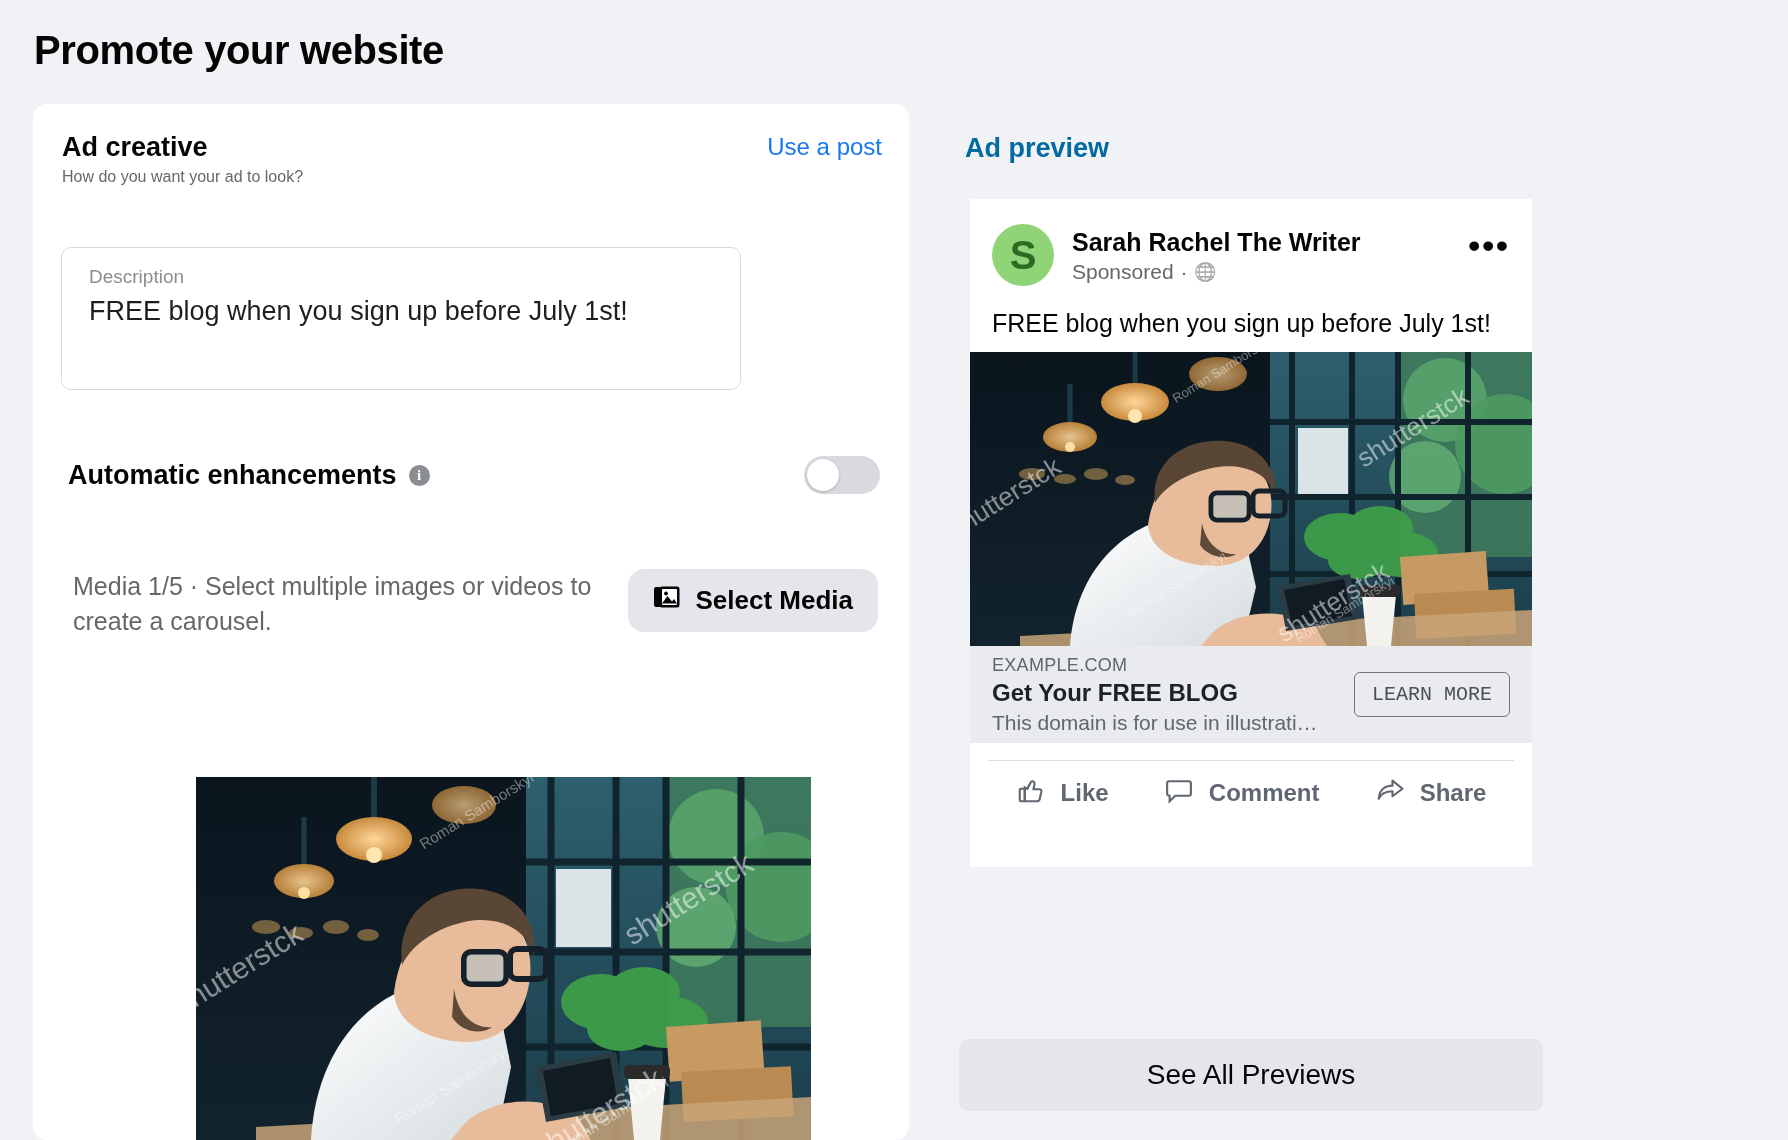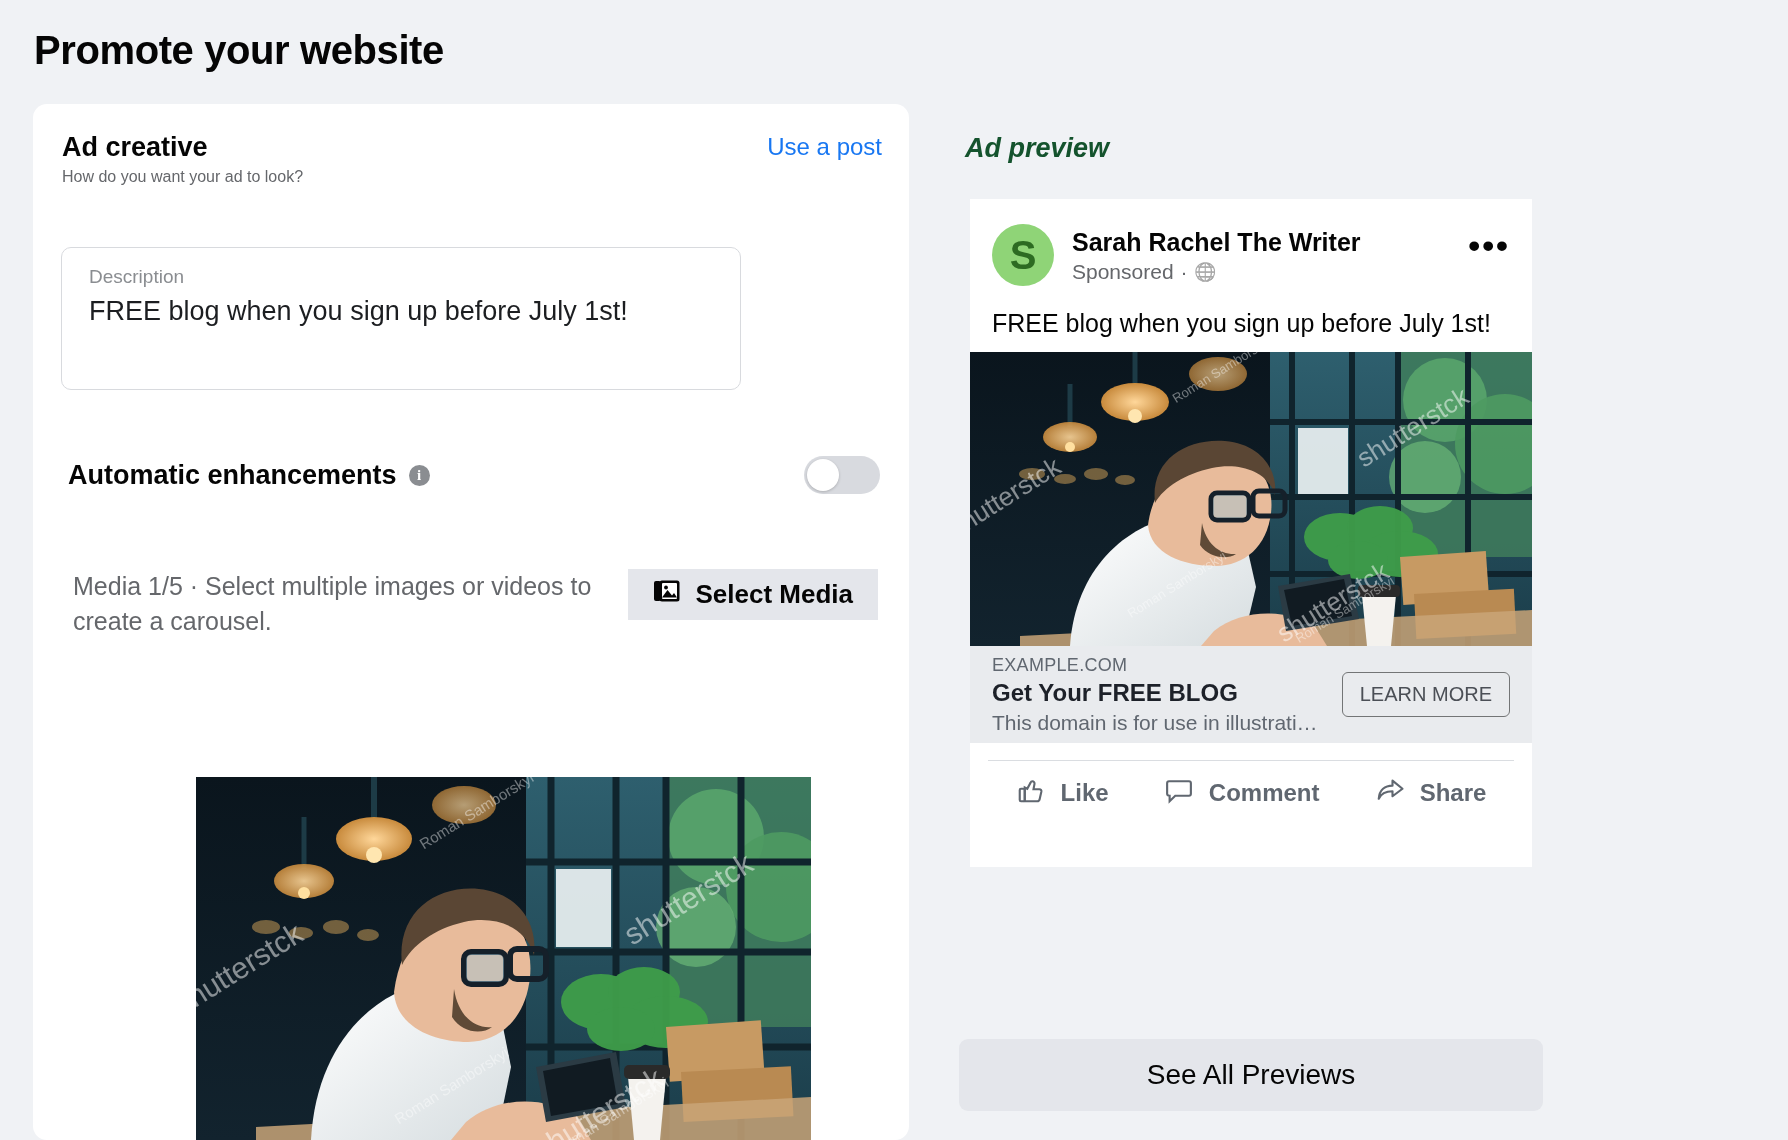--- a/index.html
+++ b/index.html
@@ -82,36 +82,36 @@
   
   .media-row {
     position: absolute; left: 40px; top: 465px; width: 805px;
     display: flex; align-items: flex-start; justify-content: space-between;
   }
   .media-text {
     font-size: 25px; color: #65676b; line-height: 35px; max-width: 540px;
   }
   .select-media-btn {
     display: flex; align-items: center; gap: 14px;
-    background: #e4e6eb; border: none; border-radius: 0;
-    padding: 8px 25px; cursor: pointer;
+    background: #e4e6eb; border: none; border-radius: 16px;
+    padding: 14px 25px; cursor: pointer;
     font-size: 26px; font-weight: bold; color: #050505;
     font-family: "Liberation Sans", sans-serif;
   }
 
   
   .left-thumb {
     position: absolute; left: 163px; top: 673px;
     width: 615px; height: 363px; overflow: hidden;
   }
 
   
   .preview-title {
     position: absolute; left: 965px; top: 133px;
-    font-size: 27px; font-weight: bold; color: #14532d; font-style: italic;
+    font-size: 27px; font-weight: bold; color: #0369a1;
   }
   .preview-card {
     position: absolute; left: 970px; top: 199px;
     width: 562px; height: 668px;
     background: #ffffff;
   }
   .pc-header {
     position: absolute; left: 22px; top: 25px;
     display: flex; align-items: center; gap: 18px;
   }
@@ -142,21 +142,21 @@
     background: #e9ebee; display: flex; align-items: center;
     justify-content: space-between; padding: 0 22px;
   }
   .pc-domain { font-size: 18px; color: #606770; letter-spacing: .3px; }
   .pc-headline { font-size: 24px; font-weight: bold; color: #1d2129; margin-top: 3px; }
   .pc-desc { font-size: 21px; color: #606770; margin-top: 4px; }
   .learn-more-btn {
     border: 1px solid #737576; border-radius: 6px; background: transparent;
     padding: 10px 17px; font-size: 20px; color: #4b4f56;
     cursor: pointer; white-space: nowrap;
-    font-family: Liberation Sans, sans-serif;
+    font-family: Liberation Mono, monospace;
   }
   .pc-actions {
     position: absolute; left: 18px; top: 561px; width: 526px;
     border-top: 1px solid #dadde1;
     display: flex; justify-content: space-around;
     padding-top: 14px;
   }
   .action-btn {
     display: flex; align-items: center; gap: 15px;
     font-size: 24px; font-weight: bold; color: #606770; cursor: pointer;

